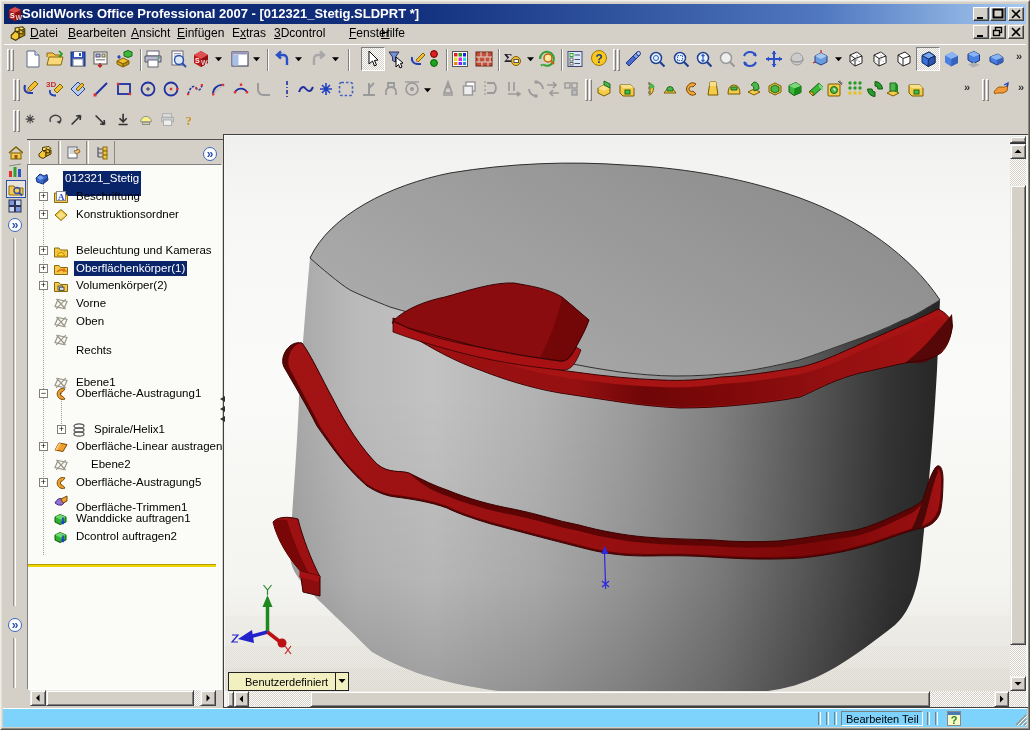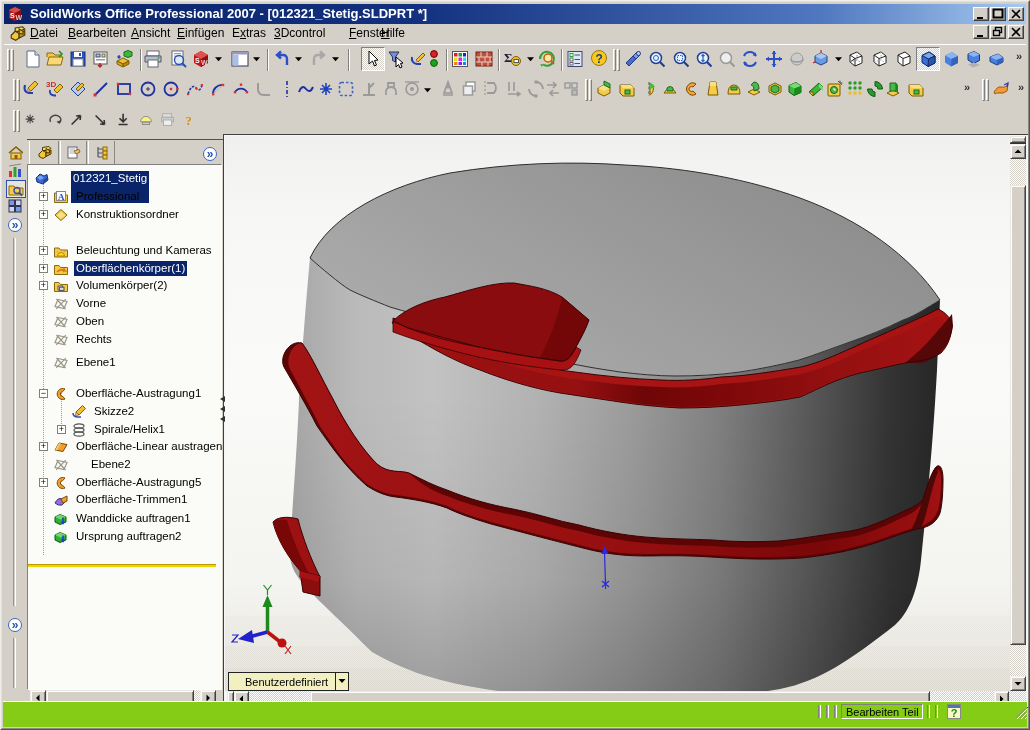--- a/index.html
+++ b/index.html
@@ -16,21 +16,21 @@
 .i{position:absolute;width:20px;height:20px}
 .sep{position:absolute;width:2px;height:22px;border-left:1px solid #808080;border-right:1px solid #fff}
 .pressed{position:absolute;width:24px;height:24px;border:1px solid #808080;border-right-color:#fff;border-bottom-color:#fff;background-image:linear-gradient(45deg,#fff 25%,transparent 25%,transparent 75%,#fff 75%),linear-gradient(45deg,#fff 25%,transparent 25%,transparent 75%,#fff 75%);background-size:2px 2px;background-position:0 0,1px 1px;background-color:#d4d0c8}
 .dith{background-image:linear-gradient(45deg,#fff 25%,transparent 25%,transparent 75%,#fff 75%),linear-gradient(45deg,#fff 25%,transparent 25%,transparent 75%,#fff 75%);background-size:2px 2px;background-position:0 0,1px 1px;background-color:#d4d0c8}
 .btn3{background:#d4d0c8;border:1px solid #e8e6e0;border-right-color:#404040;border-bottom-color:#404040;box-shadow:inset 1px 1px 0 #fff,inset -1px -1px 0 #808080}
 .trow{position:absolute;height:18px;line-height:18px;left:0;white-space:nowrap}
 .plus{position:absolute;width:9px;height:9px;border:1px solid #848076;background:#fff;font-size:9px;line-height:7px;text-align:center;color:#000}
 .ticon{position:absolute;width:16px;height:16px}
 .sel{background:#0a246a;color:#fff;padding:0 2px}
 .sbtn{position:absolute;width:16px;height:16px;background:#d4d0c8;border:1px solid #f2f0ec;border-right-color:#404040;border-bottom-color:#404040;box-shadow:inset 1px 1px 0 #fff,inset -1px -1px 0 #808080}
-.statusbar{position:absolute;left:3px;right:3px;bottom:3px;height:26px;background:#84cc16;border-top:1px solid #fff}
+.statusbar{position:absolute;left:3px;right:3px;bottom:3px;height:19px;background:#7dd3fc;border-top:1px solid #fff}
 .tick{position:absolute;width:3px;height:13px;border-left:1px solid #808080;border-right:1px solid #fff;top:3px}
 </style></head>
 <body>
 <svg width="0" height="0" style="position:absolute">
 <defs>
 <g id="new">
         <path d="M4,2 L12,2 L16,6 L16,18 L4,18 Z" fill="#fff" stroke="#5a6a8a"></path>
         <path d="M12,2 L12,6 L16,6" fill="#dce6f2" stroke="#5a6a8a"></path>
       </g>
 <g id="open">
@@ -560,21 +560,21 @@
 <div class="frame2"></div>
 
 <div class="title">
  <svg class="abs" style="left:3px;top:2px" width="16" height="16" viewBox="0 0 16 16">
       <polygon points="2,4 8,1 14,4 14,12 8,15 2,12" fill="#b01c1c"></polygon>
       <polygon points="2,4 8,1 14,4 8,7" fill="#d94a4a"></polygon>
       <polygon points="8,7 14,4 14,12 8,15" fill="#8c0f0f"></polygon>
       <text x="3" y="12" font-size="7" fill="#fff" font-weight="bold">S</text>
       <text x="8.6" y="13.5" font-size="7" fill="#e8c0c0" font-weight="bold">W</text>
     </svg>
- <span class="abs" style="left:26px">SolidWorks Office Professional 2007 - [012321_Stetig.SLDPRT *]</span>
+ <span class="abs" style="left:18px">SolidWorks Office Professional 2007 - [012321_Stetig.SLDPRT *]</span>
 </div>
 <div class="tbtn" style="left:973px;top:7px"><svg width="14" height="12">
       <rect x="3" y="9" width="6" height="2" fill="#000"></rect>
     </svg></div>
 <div class="tbtn" style="left:990px;top:7px"><svg width="14" height="12">
       <rect x="2.5" y="1.5" width="9" height="8" fill="none" stroke="#000" stroke-width="2"></rect>
     </svg></div>
 <div class="tbtn" style="left:1008px;top:7px"><svg width="14" height="12">
       <path d="M3 2 L11 10 M11 2 L3 10" stroke="#000" stroke-width="1.6"></path>
     </svg></div>
@@ -968,28 +968,28 @@
       </svg>
     </div>
     <div class="abs" style="left:176px;top:11px;width:14px;height:14px;border:1px solid #3a66c0;border-radius:8px;background:#fff;color:#2a50b0;font-weight:bold;font-size:12px;text-align:center;line-height:13px">»</div>
     <div class="abs" style="left:0px;top:28px;width:195px;height:526px;background:#fbfbf8;border:1px solid #808080;border-right-color:#fff;border-bottom-color:#fff"></div>
     <div class="abs" style="left:16px;top:43px;width:1px;height:376px;border-left:1px dotted #9a9a9a"></div>
     <div class="abs" style="left:34px;top:257px;width:1px;height:37px;border-left:1px dotted #9a9a9a"></div>
     <div class="trow" style="top:34px;width:195px">
       <svg class="ticon" style="left:7px;top:1px" viewBox="0 0 16 16">
         <use href="#tpart"></use>
       </svg>
-      <span class="sel" style="position:absolute;left:44px;top:1px;height:32px;line-height:15px">012321_Stetig</span>
+      <span class="sel" style="position:absolute;left:36px;top:1px;height:25px;line-height:15px">012321_Stetig</span>
     </div>
     <div class="trow" style="top:52px;width:195px">
       <div class="plus" style="left:12px;top:4px">+</div>
       <svg class="ticon" style="left:26px;top:1px" viewBox="0 0 16 16">
         <use href="#tA"></use>
       </svg>
-      <span style="position:absolute;left:49px;top:1px;height:15px;line-height:15px">Professional</span>
+      <span style="position:absolute;left:49px;top:1px;height:15px;line-height:15px">Beschriftung</span>
     </div>
     <div class="trow" style="top:70px;width:195px">
       <div class="plus" style="left:12px;top:4px">+</div>
       <svg class="ticon" style="left:26px;top:1px" viewBox="0 0 16 16">
         <use href="#tdiam"></use>
       </svg>
       <span style="position:absolute;left:49px;top:1px;height:15px;line-height:15px">Konstruktionsordner</span>
     </div>
     <div class="trow" style="top:106px;width:195px">
       <div class="plus" style="left:12px;top:4px">+</div>
@@ -1021,40 +1021,34 @@
     <div class="trow" style="top:177px;width:195px">
       <svg class="ticon" style="left:26px;top:1px" viewBox="0 0 16 16">
         <use href="#tplane"></use>
       </svg>
       <span style="position:absolute;left:49px;top:1px;height:15px;line-height:15px">Oben</span>
     </div>
     <div class="trow" style="top:195px;width:195px">
       <svg class="ticon" style="left:26px;top:1px" viewBox="0 0 16 16">
         <use href="#tplane"></use>
       </svg>
-      <span style="position:absolute;left:49px;top:1px;height:15px;line-height:15px">Rechts</span>
-    </div>
-    <div class="trow" style="top:218px;width:199px">
+      <span style="position:absolute;left:49px;top:12px;height:15px;line-height:15px">Rechts</span>
+    </div>
+    <div class="trow" style="top:238px;width:199px">
       <svg class="ticon" style="left:26px;top:1px" viewBox="0 0 16 16">
         <use href="#tplane"></use>
       </svg>
       <span style="position:absolute;left:49px;top:1px;height:15px;line-height:15px">Ebene1</span>
     </div>
     <div class="trow" style="top:249px;width:195px">
       <div class="plus" style="left:12px;top:4px">−</div>
       <svg class="ticon" style="left:26px;top:1px" viewBox="0 0 16 16">
         <use href="#tC"></use>
       </svg>
       <span style="position:absolute;left:49px;top:1px;height:15px;line-height:15px">Oberfläche-Austragung1</span>
-    </div>
-    <div class="trow" style="top:267px;width:195px">
-      <svg class="ticon" style="left:44px;top:1px" viewBox="0 0 16 16">
-        <use href="#tsk"></use>
-      </svg>
-      <span style="position:absolute;left:67px;top:1px;height:15px;line-height:15px">Skizze2</span>
     </div>
     <div class="trow" style="top:285px;width:195px">
       <div class="plus" style="left:30px;top:4px">+</div>
       <svg class="ticon" style="left:44px;top:1px" viewBox="0 0 16 16">
         <use href="#thelix"></use>
       </svg>
       <span style="position:absolute;left:67px;top:1px;height:15px;line-height:15px">Spirale/Helix1</span>
     </div>
     <div class="trow" style="top:302px;width:195px">
       <div class="plus" style="left:12px;top:4px">+</div>
@@ -1073,33 +1067,33 @@
       <div class="plus" style="left:12px;top:4px">+</div>
       <svg class="ticon" style="left:26px;top:1px" viewBox="0 0 16 16">
         <use href="#tC"></use>
       </svg>
       <span style="position:absolute;left:49px;top:1px;height:15px;line-height:15px">Oberfläche-Austragung5</span>
     </div>
     <div class="trow" style="top:356px;width:195px">
       <svg class="ticon" style="left:26px;top:1px" viewBox="0 0 16 16">
         <use href="#ttrim"></use>
       </svg>
-      <span style="position:absolute;left:49px;top:0;height:15px;line-height:15px">Oberfläche-Trimmen1</span>
+      <span style="position:absolute;left:49px;top:8px;height:15px;line-height:15px">Oberfläche-Trimmen1</span>
     </div>
     <div class="trow" style="top:374px;width:195px">
       <svg class="ticon" style="left:26px;top:1px" viewBox="0 0 16 16">
         <use href="#twand"></use>
       </svg>
       <span style="position:absolute;left:49px;top:1px;height:15px;line-height:15px">Wanddicke auftragen1</span>
     </div>
     <div class="trow" style="top:392px;width:195px">
       <svg class="ticon" style="left:26px;top:1px" viewBox="0 0 16 16">
         <use href="#twand"></use>
       </svg>
-      <span style="position:absolute;left:49px;top:1px;height:15px;line-height:15px">Ursprung auftragen2</span>
+      <span style="position:absolute;left:49px;top:1px;height:15px;line-height:15px">Dcontrol auftragen2</span>
     </div>
     <div class="abs" style="left:1px;top:428px;width:188px;height:3px;background:#ecd600;border-top:1px solid #b89a00"></div>
     <div class="abs dith" style="left:3px;top:554px;width:186px;height:16px"></div>
     <div class="sbtn" style="left:3px;top:554px"><svg width="14" height="14" viewBox="0 0 14 14">
         <path d="M8.5,3.5 L5,7 L8.5,10.5 Z" fill="#000"></path>
       </svg></div>
     <div class="btn3 abs" style="left:19px;top:554px;width:148px;height:16px"></div>
     <div class="abs dith" style="left:167px;top:554px;width:6px;height:16px"></div>
     <div class="sbtn" style="left:173px;top:554px"><svg width="14" height="14" viewBox="0 0 14 14">
         <path d="M5.5,3.5 L9,7 L5.5,10.5 Z" fill="#000"></path>

